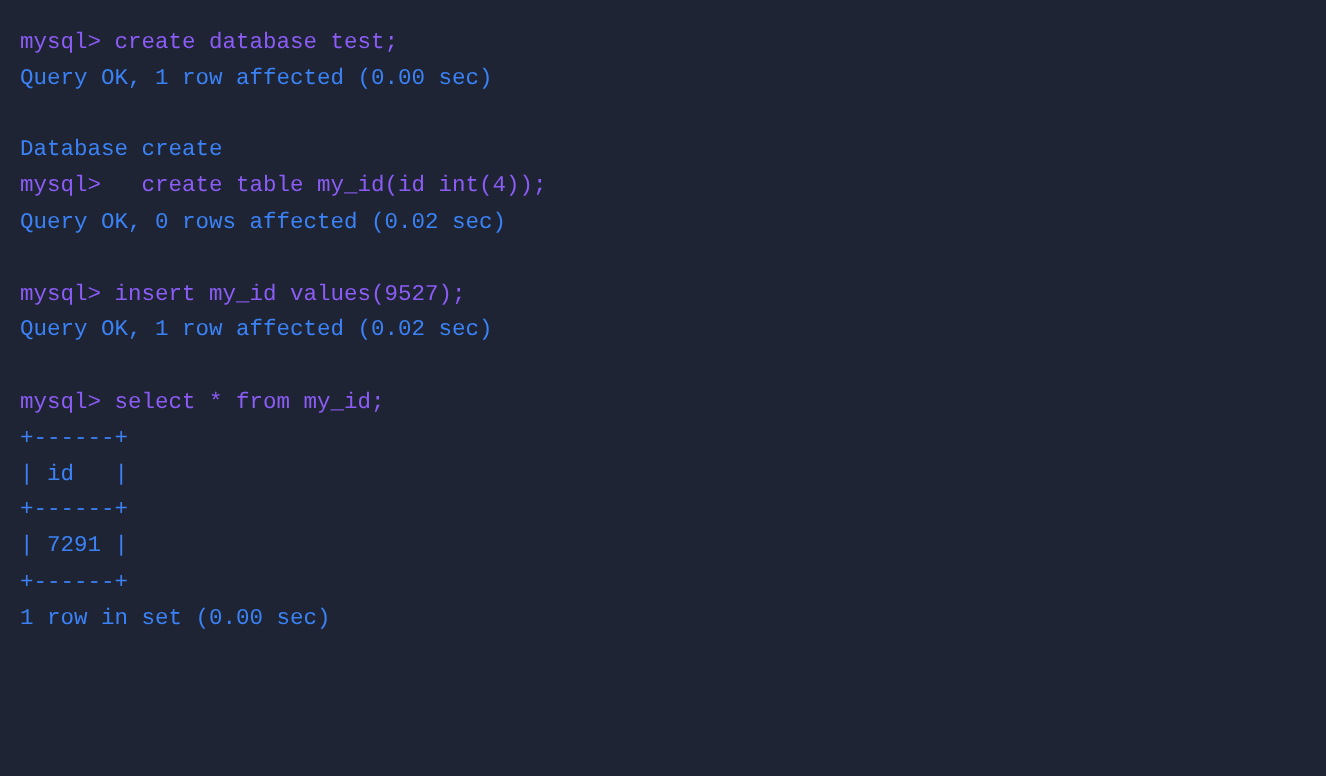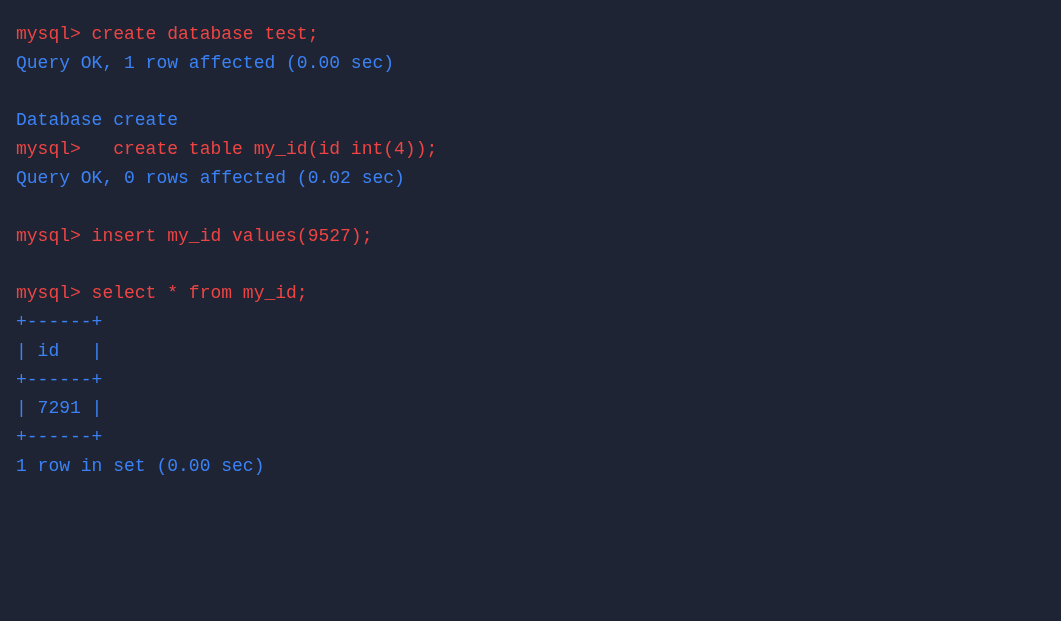--- a/index.html
+++ b/index.html
@@ -19,21 +19,21 @@
       padding: 20px 16px;
       overflow: hidden;
     }
 
     .terminal-line {
       white-space: pre;
       display: block;
     }
 
     .prompt {
-      color: #ef4444;
+      color: #8b5cf6;
     }
 
     .result {
       color: #3b82f6;
     }
 
     .spacer {
       display: block;
       height: 1.6em;
     }
@@ -43,20 +43,21 @@
 
 <div id="terminal">
     <span class="terminal-line prompt">mysql&gt; create database test;</span>
     <span class="terminal-line result">Query OK, 1 row affected (0.00 sec)</span>
     <span class="spacer"></span>
     <span class="terminal-line result">Database create</span>
     <span class="terminal-line prompt">mysql&gt;   create table my_id(id int(4));</span>
     <span class="terminal-line result">Query OK, 0 rows affected (0.02 sec)</span>
     <span class="spacer"></span>
     <span class="terminal-line prompt">mysql&gt; insert my_id values(9527);</span>
+    <span class="terminal-line result">Query OK, 1 row affected (0.02 sec)</span>
     <span class="spacer"></span>
     <span class="terminal-line prompt">mysql&gt; select * from my_id;</span>
     <span class="terminal-line result">+------+</span>
     <span class="terminal-line result">| id   |</span>
     <span class="terminal-line result">+------+</span>
     <span class="terminal-line result">| 7291 |</span>
     <span class="terminal-line result">+------+</span>
     <span class="terminal-line result">1 row in set (0.00 sec)</span>
   </div>
 

